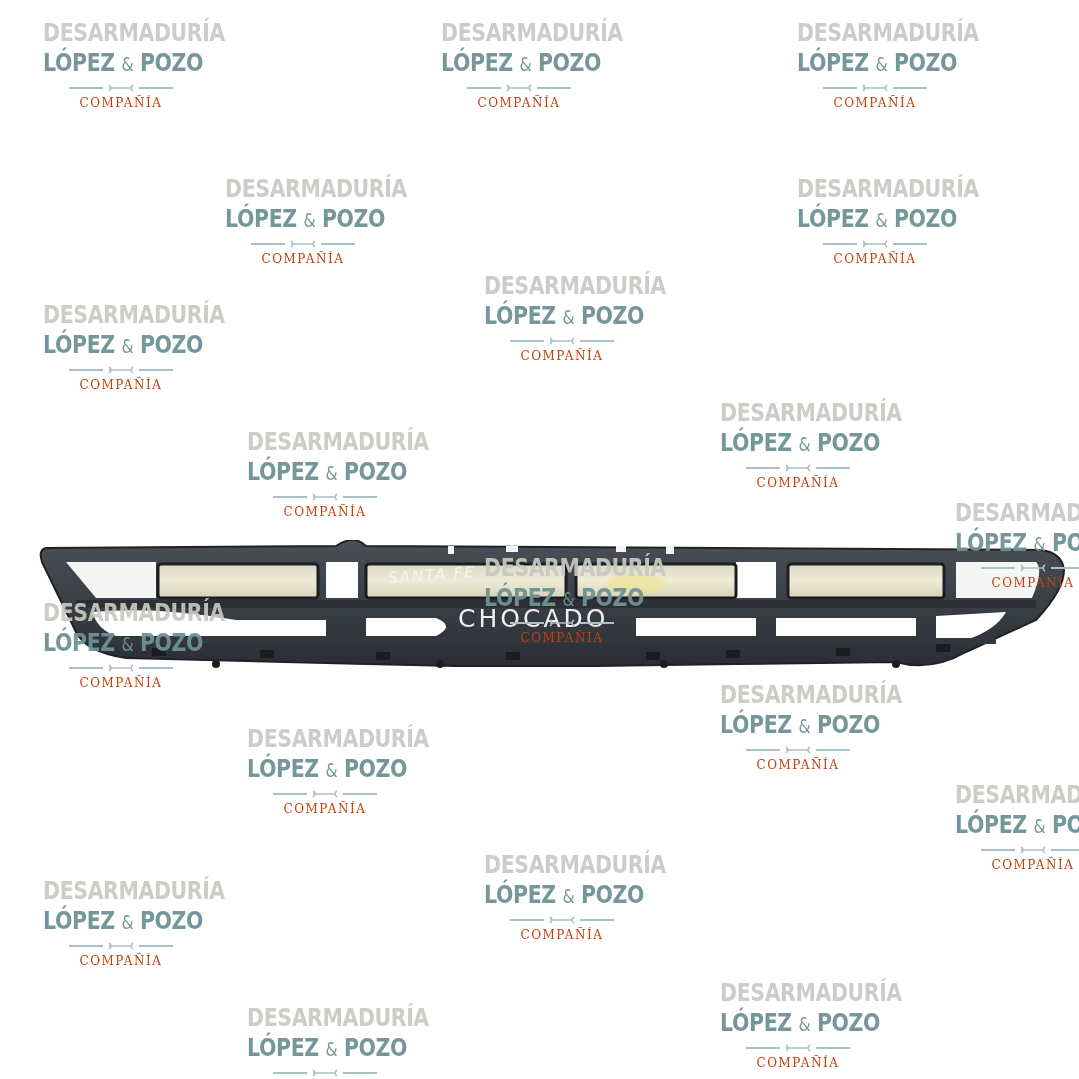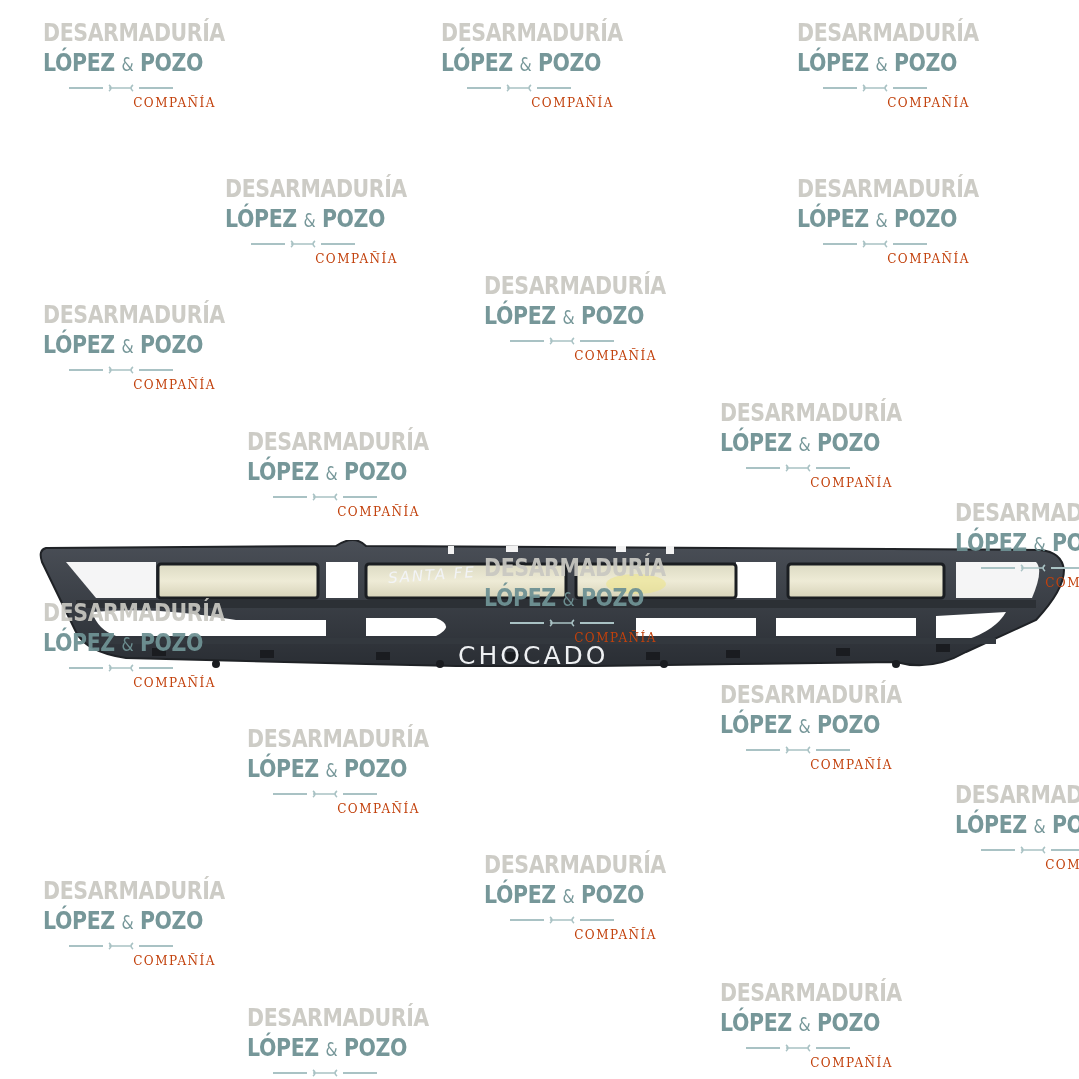--- a/index.html
+++ b/index.html
@@ -13,26 +13,26 @@
     
     .grille {
       position: absolute; left: 36px; top: 540px; width: 1032px; height: 140px;
       z-index: 1;
     }
     .grille svg { width: 100%; height: 100%; display: block; }
     .grille-text {
       position: absolute; font-family: "DejaVu Sans", sans-serif; color: #eef0f2;
       letter-spacing: 2px; z-index: 2; white-space: nowrap;
     }
-    .grille-text.chocado { left: 458px; top: 604px; font-size: 25px; font-weight: normal; letter-spacing: 3px; margin-top: 37px; }
+    .grille-text.chocado { left: 458px; top: 604px; font-size: 25px; font-weight: normal; letter-spacing: 3px; }
     .grille-text.santa { left: 388px; top: 566px; font-size: 15px; color: #f4f6fb; transform: rotate(-4deg); font-style: italic; opacity: .9; }
 
     
     .wm {
-      position: absolute; width: 190px; text-align: right; z-index: 3;
+      position: absolute; width: 190px; text-align: center; z-index: 3;
       pointer-events: none;
     }
     .wm .l1 {
       font-family: "DejaVu Sans", sans-serif; font-weight: bold; font-size: 25px;
       color: #c9c8c2; letter-spacing: -0.5px; line-height: 30px;
       transform: scaleX(0.82); transform-origin: center; white-space: nowrap;
       opacity: .92;
     }
     .wm .l2 {
       font-family: "DejaVu Sans", sans-serif; font-weight: bold; font-size: 25px;

